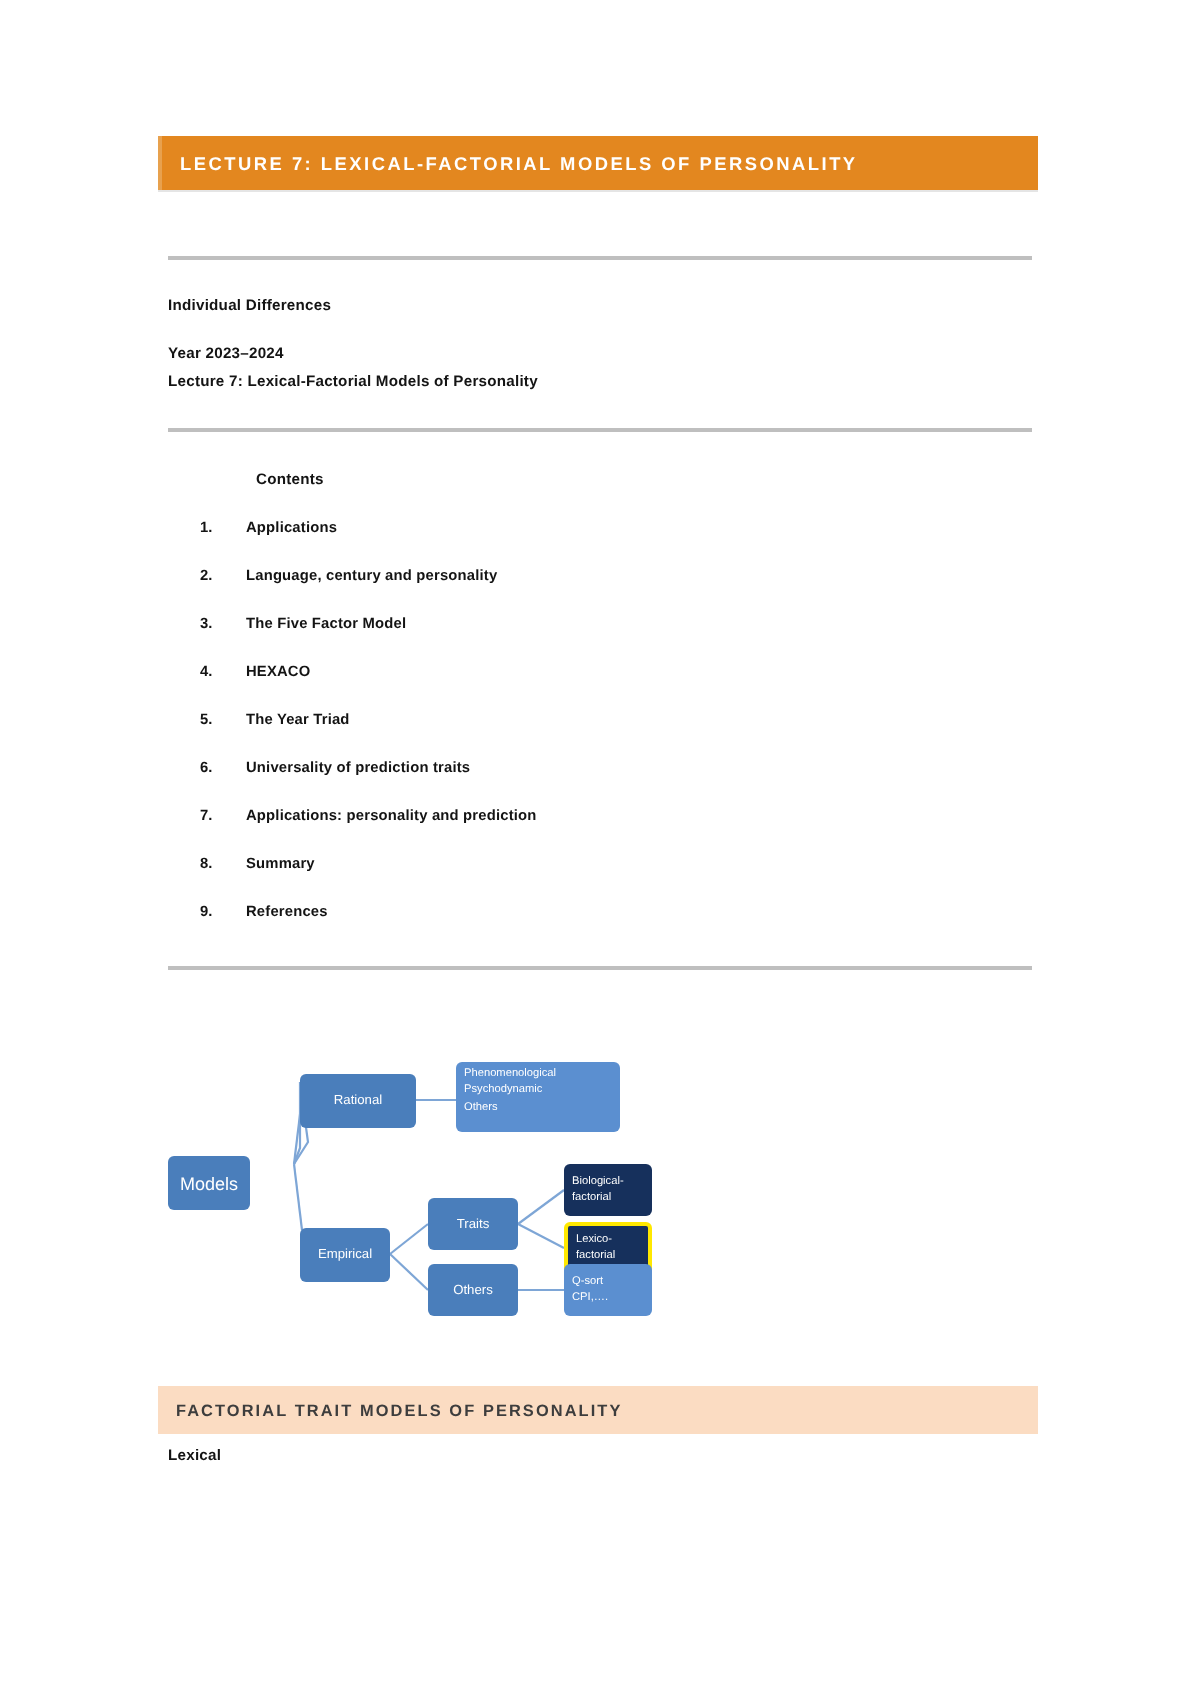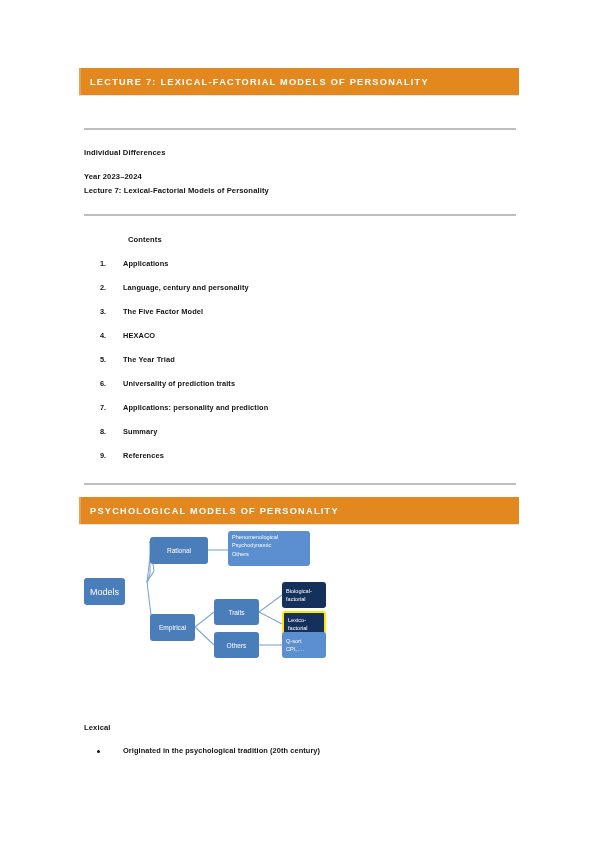--- a/index.html
+++ b/index.html
@@ -226,23 +226,20 @@
     <span class="toc-num">8.</span>
     <span class="toc-label">Summary</span>
   </div>
   <div class="toc-item" style="top:451px;">
     <span class="toc-num">9.</span>
     <span class="toc-label">References</span>
   </div>
 
   <div class="rule" style="top:483px;"></div>
 
-  <div class="banner banner-orange" style="top:497px;">
-    <span class="banner-text">PSYCHOLOGICAL MODELS OF PERSONALITY</span>
-  </div>
 
   <div id="diagram">
 
     <svg width="300" height="140" style="position:absolute;left:0;top:0;">
       <g stroke="#7ea6d6" stroke-width="1.1" fill="none">
 
         <path d="M68,55 L71,47 L71,22 L71,14"></path>
         <path d="M68,55 L75,44 L72,22"></path>
         <line x1="68" y1="55" x2="72" y2="22"></line>
         <line x1="72" y1="22" x2="71" y2="14"></line>
@@ -297,21 +294,20 @@
       <div class="line">factorial</div>
     </div>
 
     <div class="node fill-light" style="left:203px; top:105px; width:44px; height:26px;">
       <div class="line">Q-sort</div>
       <div class="line">CPI,….</div>
     </div>
 
   </div>
 
+  <div class="banner banner-peach" style="top:693px;">
+    <span class="banner-text">FACTORIAL TRAIT MODELS OF PERSONALITY</span>
+  </div>
 
   <div class="txt" style="left:84px; top:723px;text-align:center;">Lexical</div>
 
-  <div class="bullet-row" style="top:746px;">
-    <span class="bullet-dot"></span>
-    <span class="bullet-text">Originated in the psychological tradition (20th century)</span>
-  </div>
 
 </div>
 
 </body></html>

